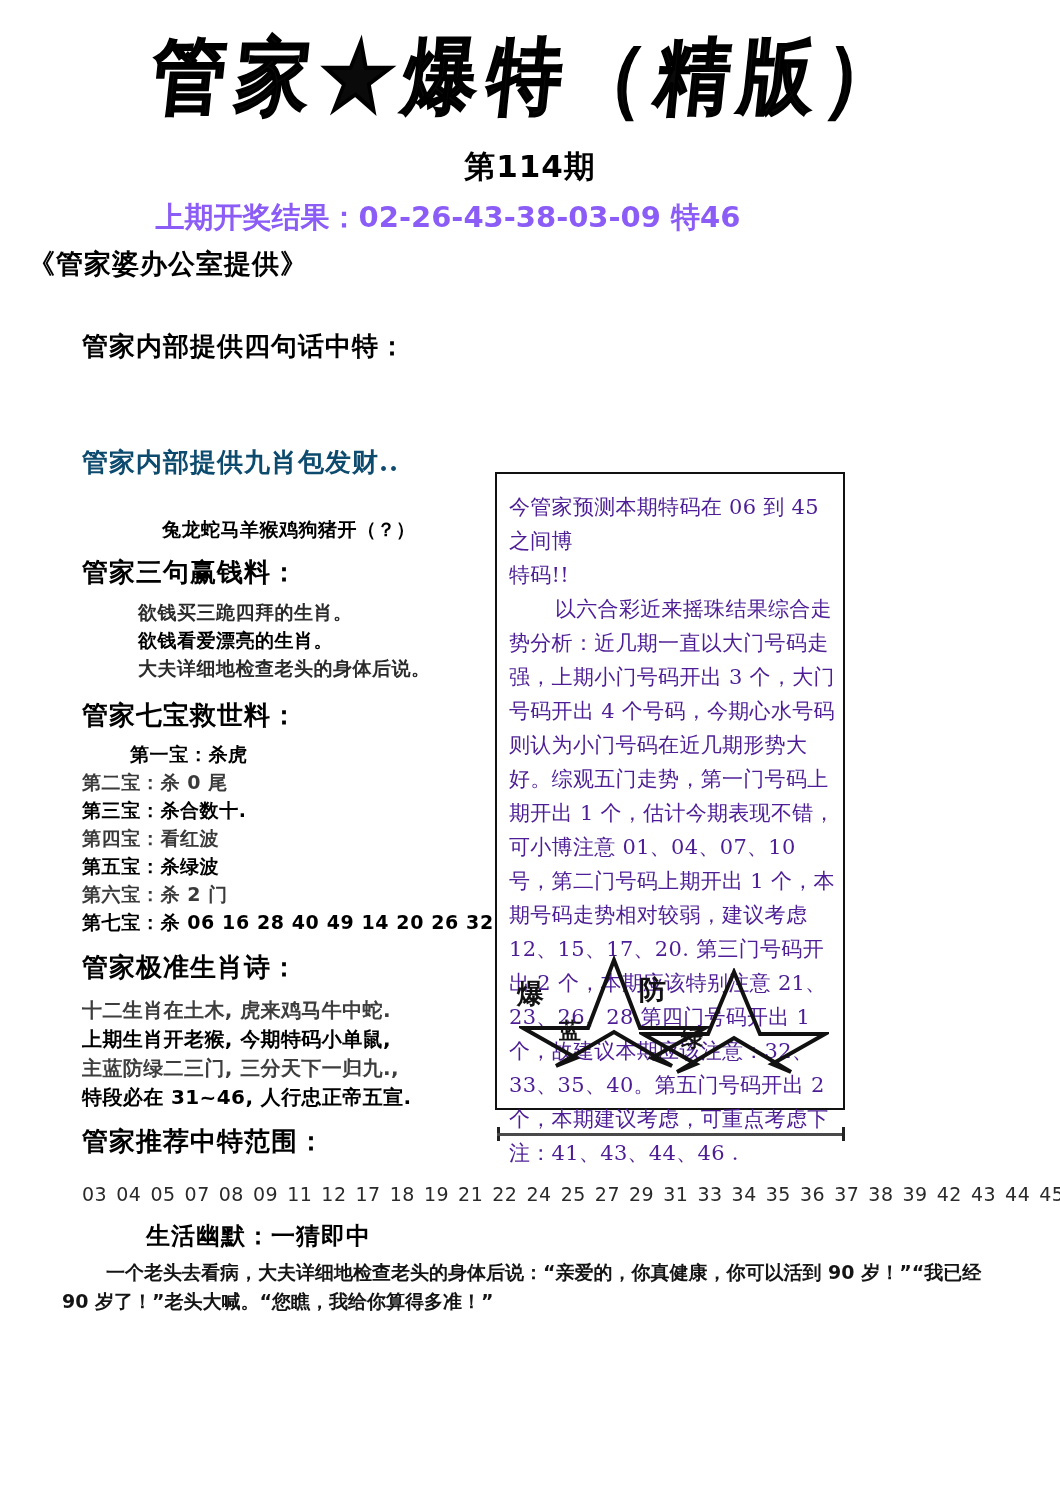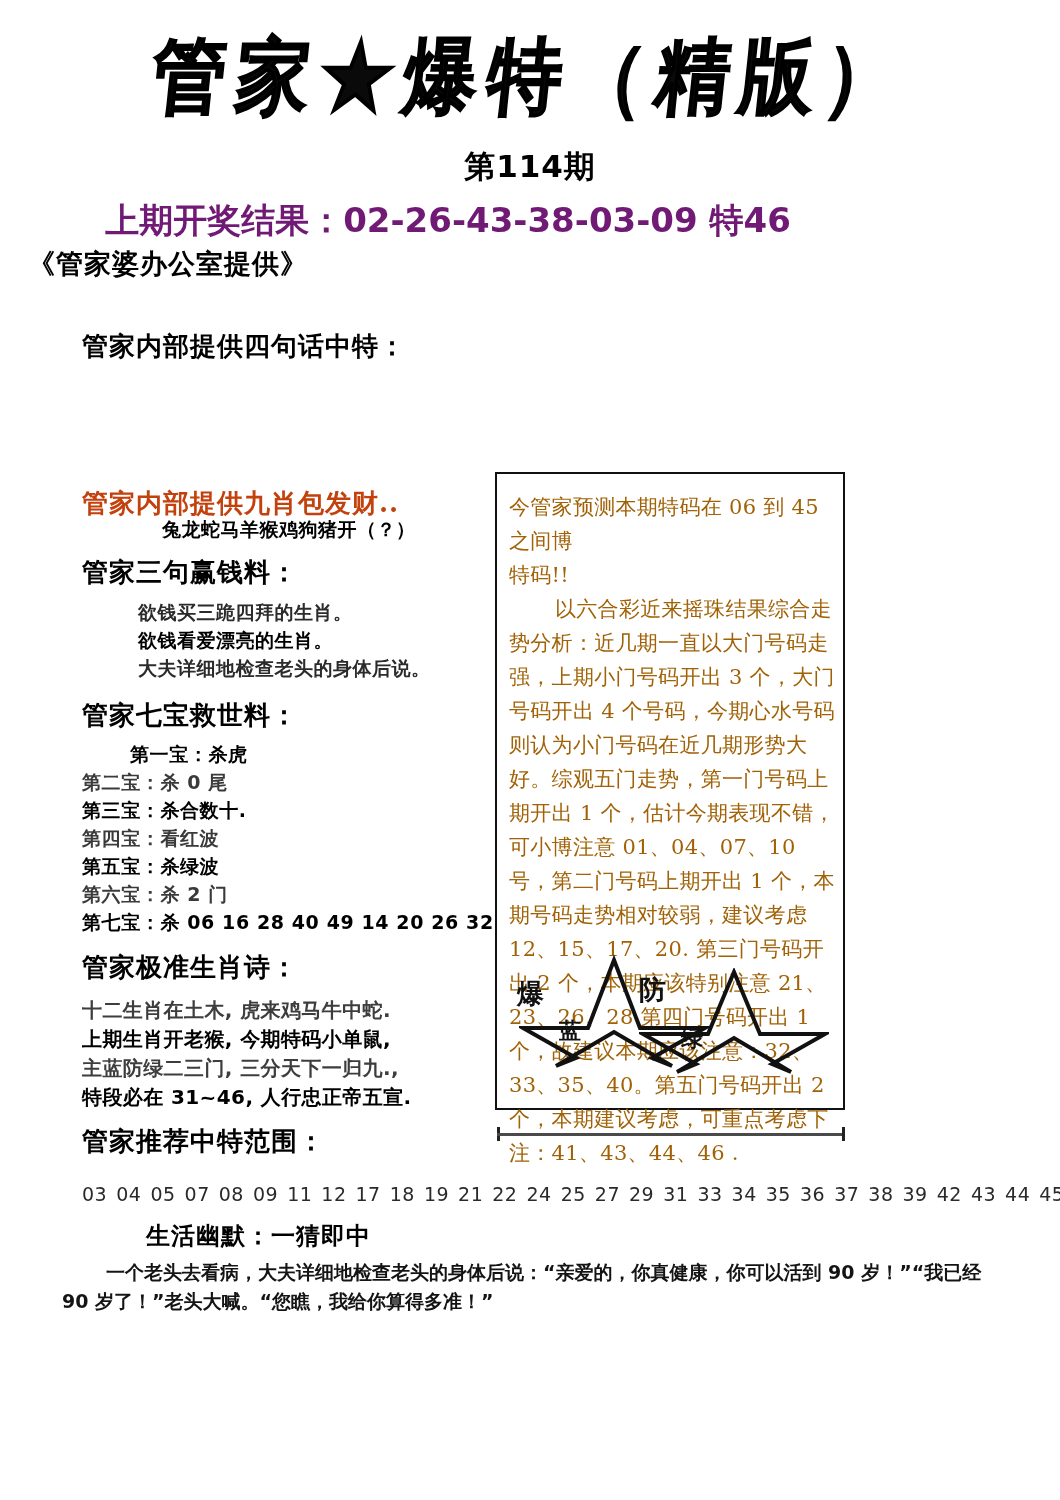--- a/index.html
+++ b/index.html
@@ -33,22 +33,22 @@
   .issue{
     position:absolute;left:0;top:146px;width:1060px;
     text-align:center;
     font-size:31px;font-weight:bold;
     letter-spacing:1px;
     font-family:"DejaVu Sans","Liberation Sans",sans-serif;
   }
   .lastresult{
     position:absolute;left:0;top:198px;width:896px;
     text-align:center;
-    font-size:34px;font-weight:bold;
-    color:#701a75;
+    font-size:29px;font-weight:bold;
+    color:#8b5cf6;
     letter-spacing:0px;
   }
   .office{
     position:absolute;left:0;top:246px;width:1060px;
     text-align:left;
     font-size:27px;font-weight:bold;
     font-family:"DejaVu Serif","Liberation Serif",serif;
     letter-spacing:1px;
     padding-left:28px;
   }
@@ -130,21 +130,21 @@
     width:350px;height:638px;
     border:2.5px solid #111;
     background:#fff;
     box-sizing:border-box;
   }
   .analysis-inner{
     position:absolute;left:12px;top:16px;width:326px;
     font-size:21px;
     line-height:34px;
     font-family:"DejaVu Serif","Liberation Serif",serif;
-    color:#a16207;
+    color:#4c1d95;
     letter-spacing:0.3px;
   }
   .analysis-inner p{margin:0;}
   .analysis-inner p.p2{text-indent:46px;margin-top:0px;}
 
   
   .stars{
     position:absolute;left:4px;top:478px;width:344px;height:130px;
   }
   .star-svg{position:absolute;}
@@ -173,21 +173,21 @@
 
 <div id="page">
 
   <div class="title">管家★爆特（精版）</div>
   <div class="issue">第114期</div>
   <div class="lastresult">上期开奖结果：02-26-43-38-03-09  特46</div>
   <div class="office">《管家婆办公室提供》</div>
 
   <div class="sec-head" style="left:82px;top:329px;">管家内部提供四句话中特：</div>
 
-  <div class="sec-head" style="left:82px;top:445px;color:#c2410c;margin-top:41px;">管家内部提供九肖包发财..</div>
+  <div class="sec-head" style="left:82px;top:445px;color:#0c4a6e;">管家内部提供九肖包发财..</div>
   <div class="body-line" style="left:162px;top:517px;">兔龙蛇马羊猴鸡狗猪开（？）</div>
 
   <div class="sec-head" style="left:82px;top:555px;">管家三句赢钱料：</div>
   <div class="body-line light" style="left:138px;top:600px;">欲钱买三跪四拜的生肖。</div>
   <div class="body-line" style="left:138px;top:628px;">欲钱看爱漂亮的生肖。</div>
   <div class="body-line light" style="left:138px;top:656px;">大夫详细地检查老头的身体后说。</div>
 
   <div class="sec-head" style="left:82px;top:698px;">管家七宝救世料：</div>
 
   <div class="treasure strong" style="top:742px;margin-left:48px;">

